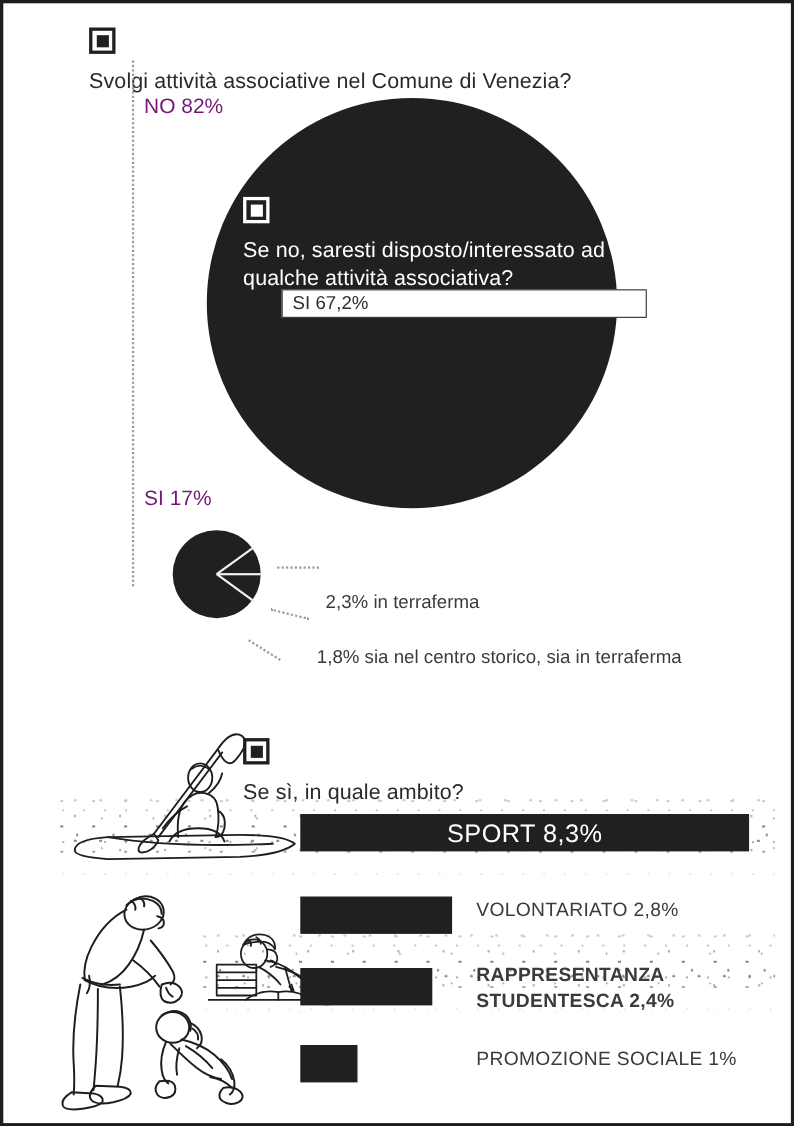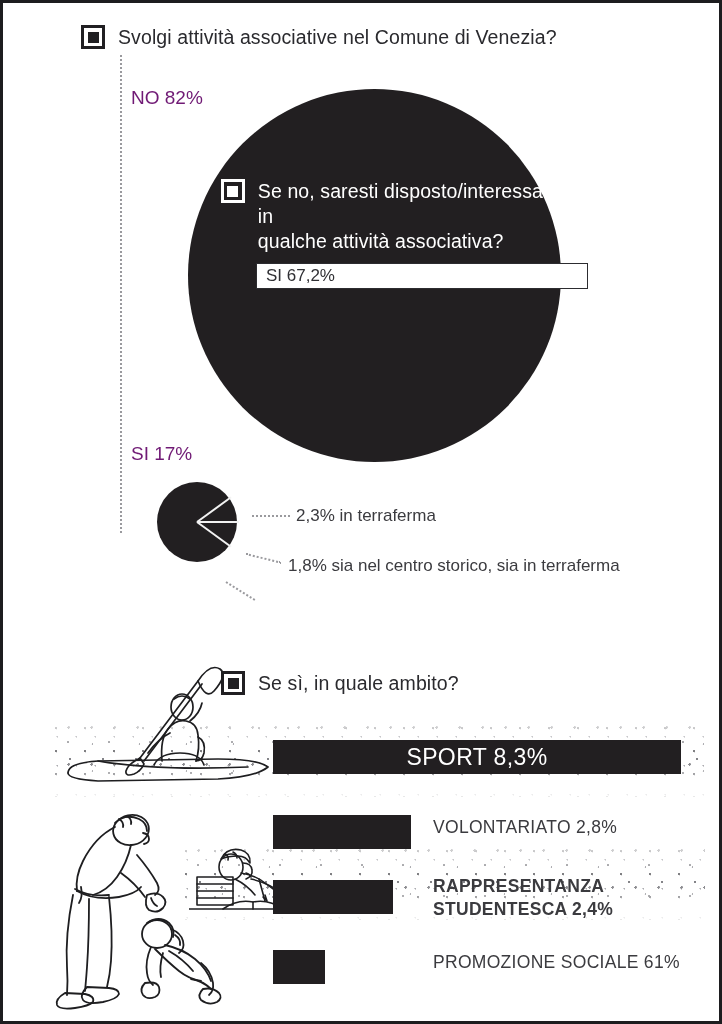--- a/index.html
+++ b/index.html
@@ -33,21 +33,21 @@
     justify-content: center;
   }
   .qmark i {
     display: block;
     width: 11px; height: 11px;
     background: #201f22;
   }
   .qmark.light { border-color: #ffffff; background: transparent; }
   .qmark.light i { background: #ffffff; }
 
-  .qrow { display: flex; align-items: flex-start; gap: 13px; }
+  .qrow { display: flex; align-items: flex-start; gap: 13px; flex-direction: column; }
   .qtext {
     font-size: 19.5px;
     color: #2a2a2e;
     line-height: 1.28;
     letter-spacing: .1px;
   }
   .qtext.light { color: #ffffff; }
 
   
   .dotline {
@@ -114,20 +114,21 @@
     font-size: 17.5px;
     color: #3b3b3f;
     letter-spacing: .3px;
     line-height: 1.33;
     white-space: pre-line;
   }
   .annot {
     font-size: 17px;
     color: #3b3b3f;
     white-space: nowrap;
+    margin-top: 32px;
   }
 
   
   .stipple {
     background-color: transparent;
     background-image:
       radial-gradient(circle at 11% 23%, #6e6e72 1.1px, transparent 1.3px),
       radial-gradient(circle at 37% 61%, #85858a 1.0px, transparent 1.2px),
       radial-gradient(circle at 68% 12%, #76767b 1.2px, transparent 1.4px),
       radial-gradient(circle at 84% 78%, #919196 0.9px, transparent 1.1px),
@@ -320,15 +321,15 @@
 
       <path d="M150 160 q10 8 12 20 q1 8 -4 12"></path>
       <path d="M140 176 q12 2 20 10"></path>
       <path d="M152 186 q10 -2 16 4 q4 5 -2 9 q-8 4 -16 -2 q-4 -5 2 -11z"></path>
 
       <path d="M118 148 q14 8 24 20"></path>
     </svg>
   </div>
 
   <div class="abs sbar" style="left:270px; top:947px; width:52px;"></div>
-  <div class="abs barlabel" style="left:430px; top:948px;">PROMOZIONE SOCIALE  61%</div>
+  <div class="abs barlabel" style="left:430px; top:948px;">PROMOZIONE SOCIALE  1%</div>
 
 </div>
 
 </body></html>

